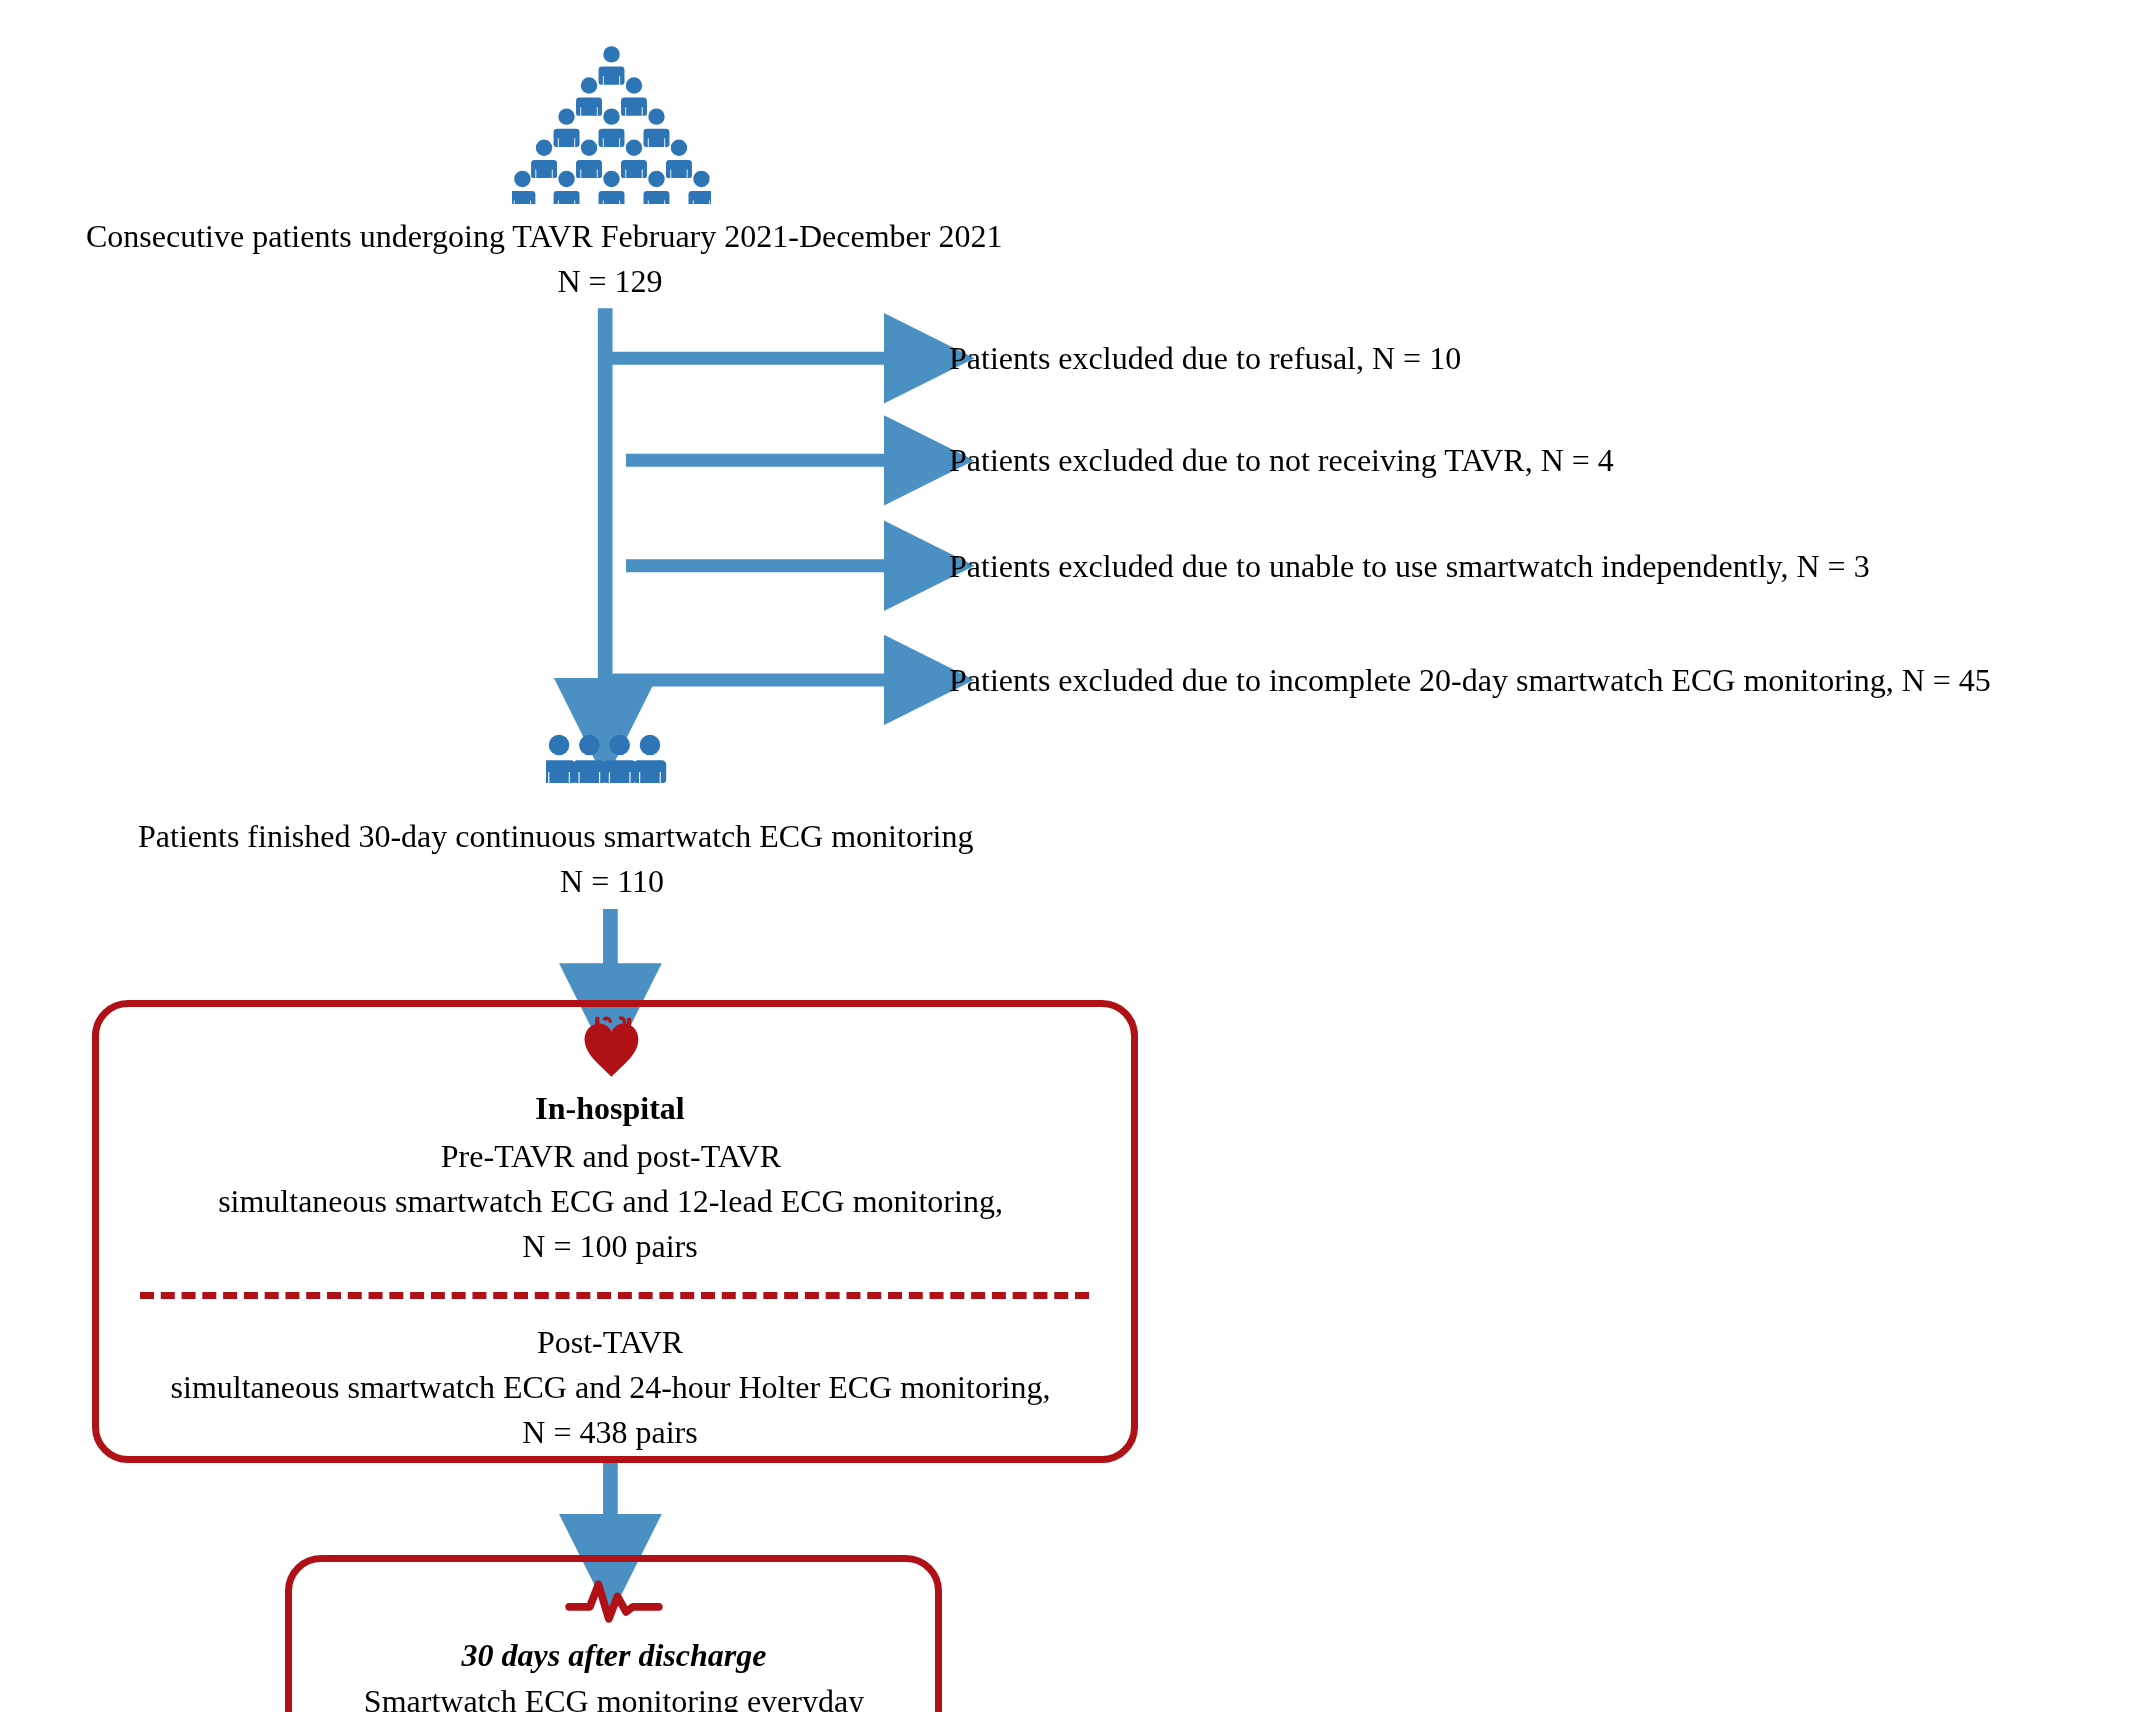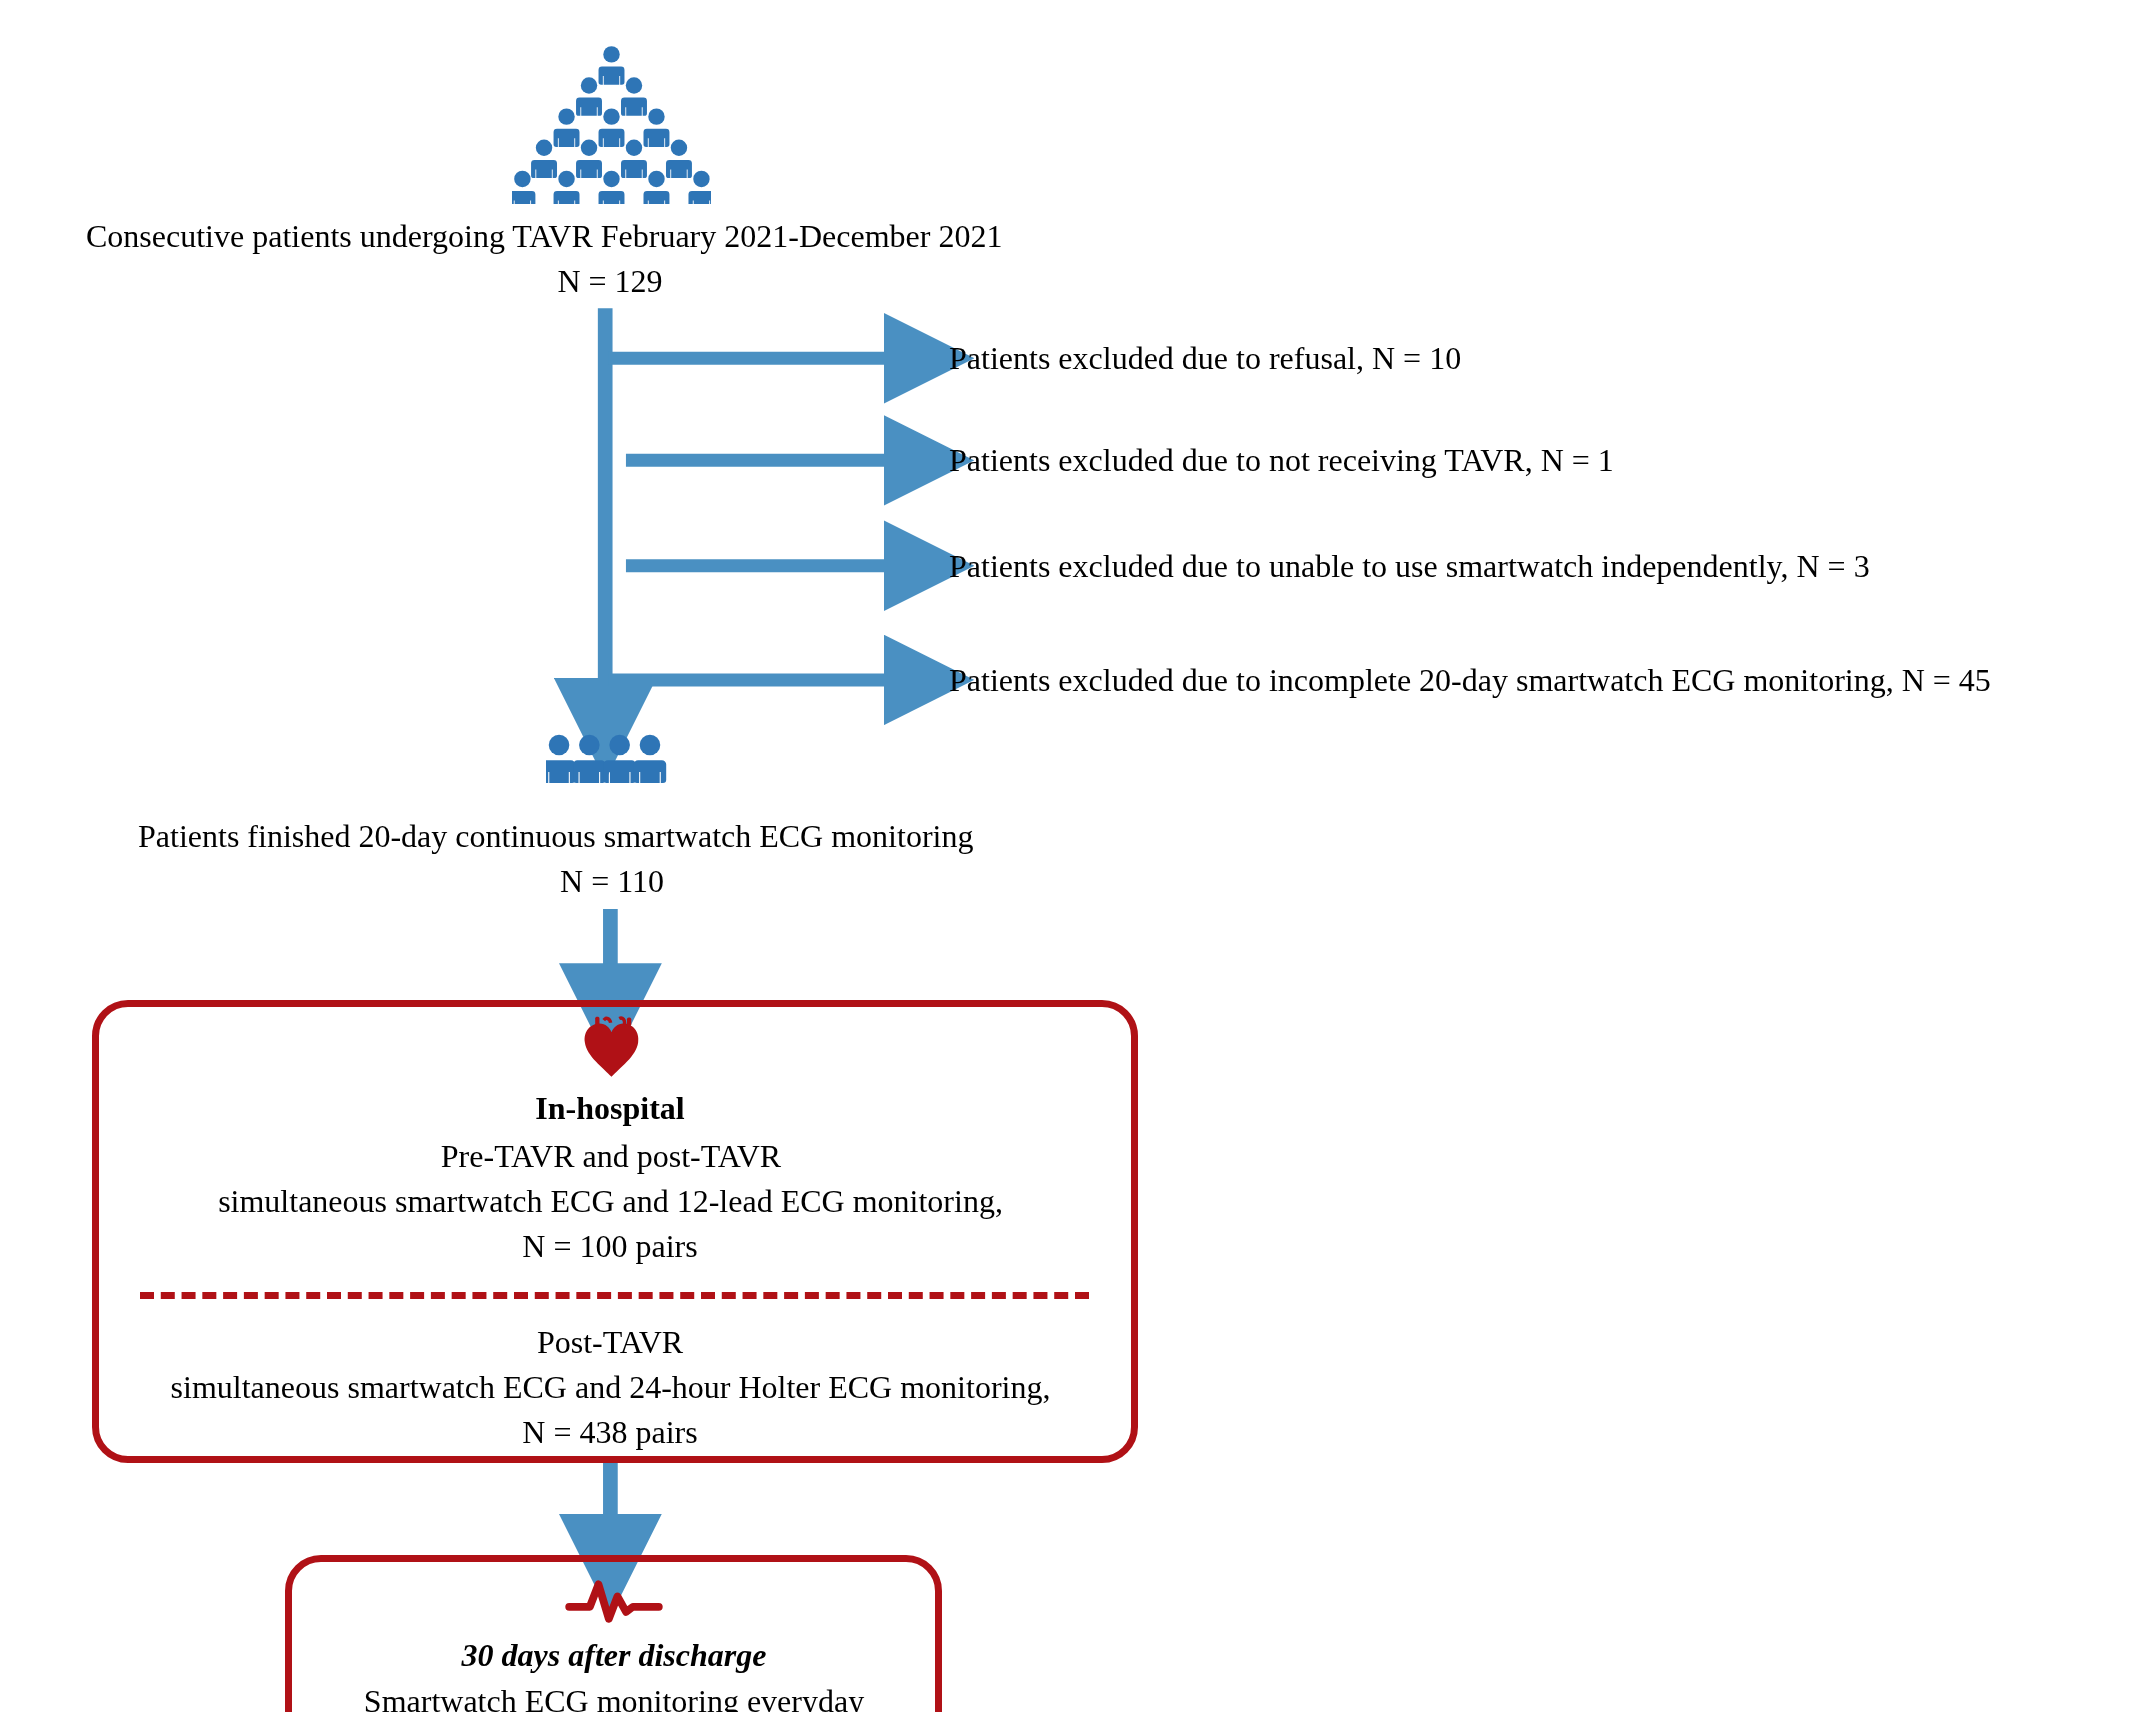--- a/index.html
+++ b/index.html
@@ -167,21 +167,21 @@
         <circle cx="12" cy="10" r="9.5"></circle>
         <path d="M1,24 h22 a4,4 0 0 1 4,4 v14 a3,3 0 0 1 -3,3 h-2 v-10 h-1 v10 h-18 v-10 h-1 v10 h-2 a3,3 0 0 1 -3,-3 v-14 a4,4 0 0 1 4,-4 z"></path>
       </g>
     </g>
   </svg>
 
   <div class="txt" style="left:86px; top:176px;">Consecutive patients undergoing TAVR February 2021-December 2021</div>
   <div class="txt center" style="left:411px; top:221px; width:398px;">N = 129</div>
 
   <div class="txt" style="left:949px; top:298px;">Patients excluded due to refusal, N = 10</div>
-  <div class="txt" style="left:949px; top:400px;">Patients excluded due to not receiving TAVR, N = 1</div>
+  <div class="txt" style="left:949px; top:400px;">Patients excluded due to not receiving TAVR, N = 4</div>
   <div class="txt" style="left:949px; top:506px;">Patients excluded due to unable to use smartwatch independently, N = 3</div>
   <div class="txt" style="left:949px; top:620px;">Patients excluded due to incomplete 20-day smartwatch ECG monitoring, N = 45</div>
 
   <svg class="people-icon" style="left:546px; top:689px;" width="130" height="71" viewBox="0 0 150 82">
     <g fill="#2E75B6">
       <g transform="translate(0,6) scale(1.25)">
         <circle cx="12" cy="10" r="9.5"></circle>
         <path d="M1,24 h22 a4,4 0 0 1 4,4 v14 a3,3 0 0 1 -3,3 h-2 v-10 h-1 v10 h-18 v-10 h-1 v10 h-2 a3,3 0 0 1 -3,-3 v-14 a4,4 0 0 1 4,-4 z"></path>
       </g>
       <g transform="translate(35,6) scale(1.25)">
@@ -192,21 +192,21 @@
         <circle cx="12" cy="10" r="9.5"></circle>
         <path d="M1,24 h22 a4,4 0 0 1 4,4 v14 a3,3 0 0 1 -3,3 h-2 v-10 h-1 v10 h-18 v-10 h-1 v10 h-2 a3,3 0 0 1 -3,-3 v-14 a4,4 0 0 1 4,-4 z"></path>
       </g>
       <g transform="translate(105,6) scale(1.25)">
         <circle cx="12" cy="10" r="9.5"></circle>
         <path d="M1,24 h22 a4,4 0 0 1 4,4 v14 a3,3 0 0 1 -3,3 h-2 v-10 h-1 v10 h-18 v-10 h-1 v10 h-2 a3,3 0 0 1 -3,-3 v-14 a4,4 0 0 1 4,-4 z"></path>
       </g>
     </g>
   </svg>
 
-  <div class="txt" style="left:138px; top:776px;">Patients finished 20-day continuous smartwatch ECG monitoring</div>
+  <div class="txt" style="left:138px; top:776px;">Patients finished 30-day continuous smartwatch ECG monitoring</div>
   <div class="txt center" style="left:413px; top:821px; width:398px;">N = 110</div>
 
   <div class="redbox" style="left:92px; top:960px; width:1046px; height:463px;"></div>
 
   <svg class="heart-icon" style="left:578px; top:975px;" width="67" height="67" viewBox="0 0 78 78">
     <g fill="#B01116">
       <path d="M39,72 C30,62 10,48 8,32 C6,19 15,10 25,10 C32,10 37,15 39,20 C41,15 46,10 53,10 C63,10 72,19 70,32 C68,48 48,62 39,72 Z"></path>
       <path d="M30,6 C33,2 37,4 38,9" stroke="#B01116" stroke-width="4" fill="none"></path>
       <path d="M48,4 C52,2 55,6 54,11" stroke="#B01116" stroke-width="4" fill="none"></path>
       <rect x="20" y="2" width="5" height="11" rx="2"></rect>

